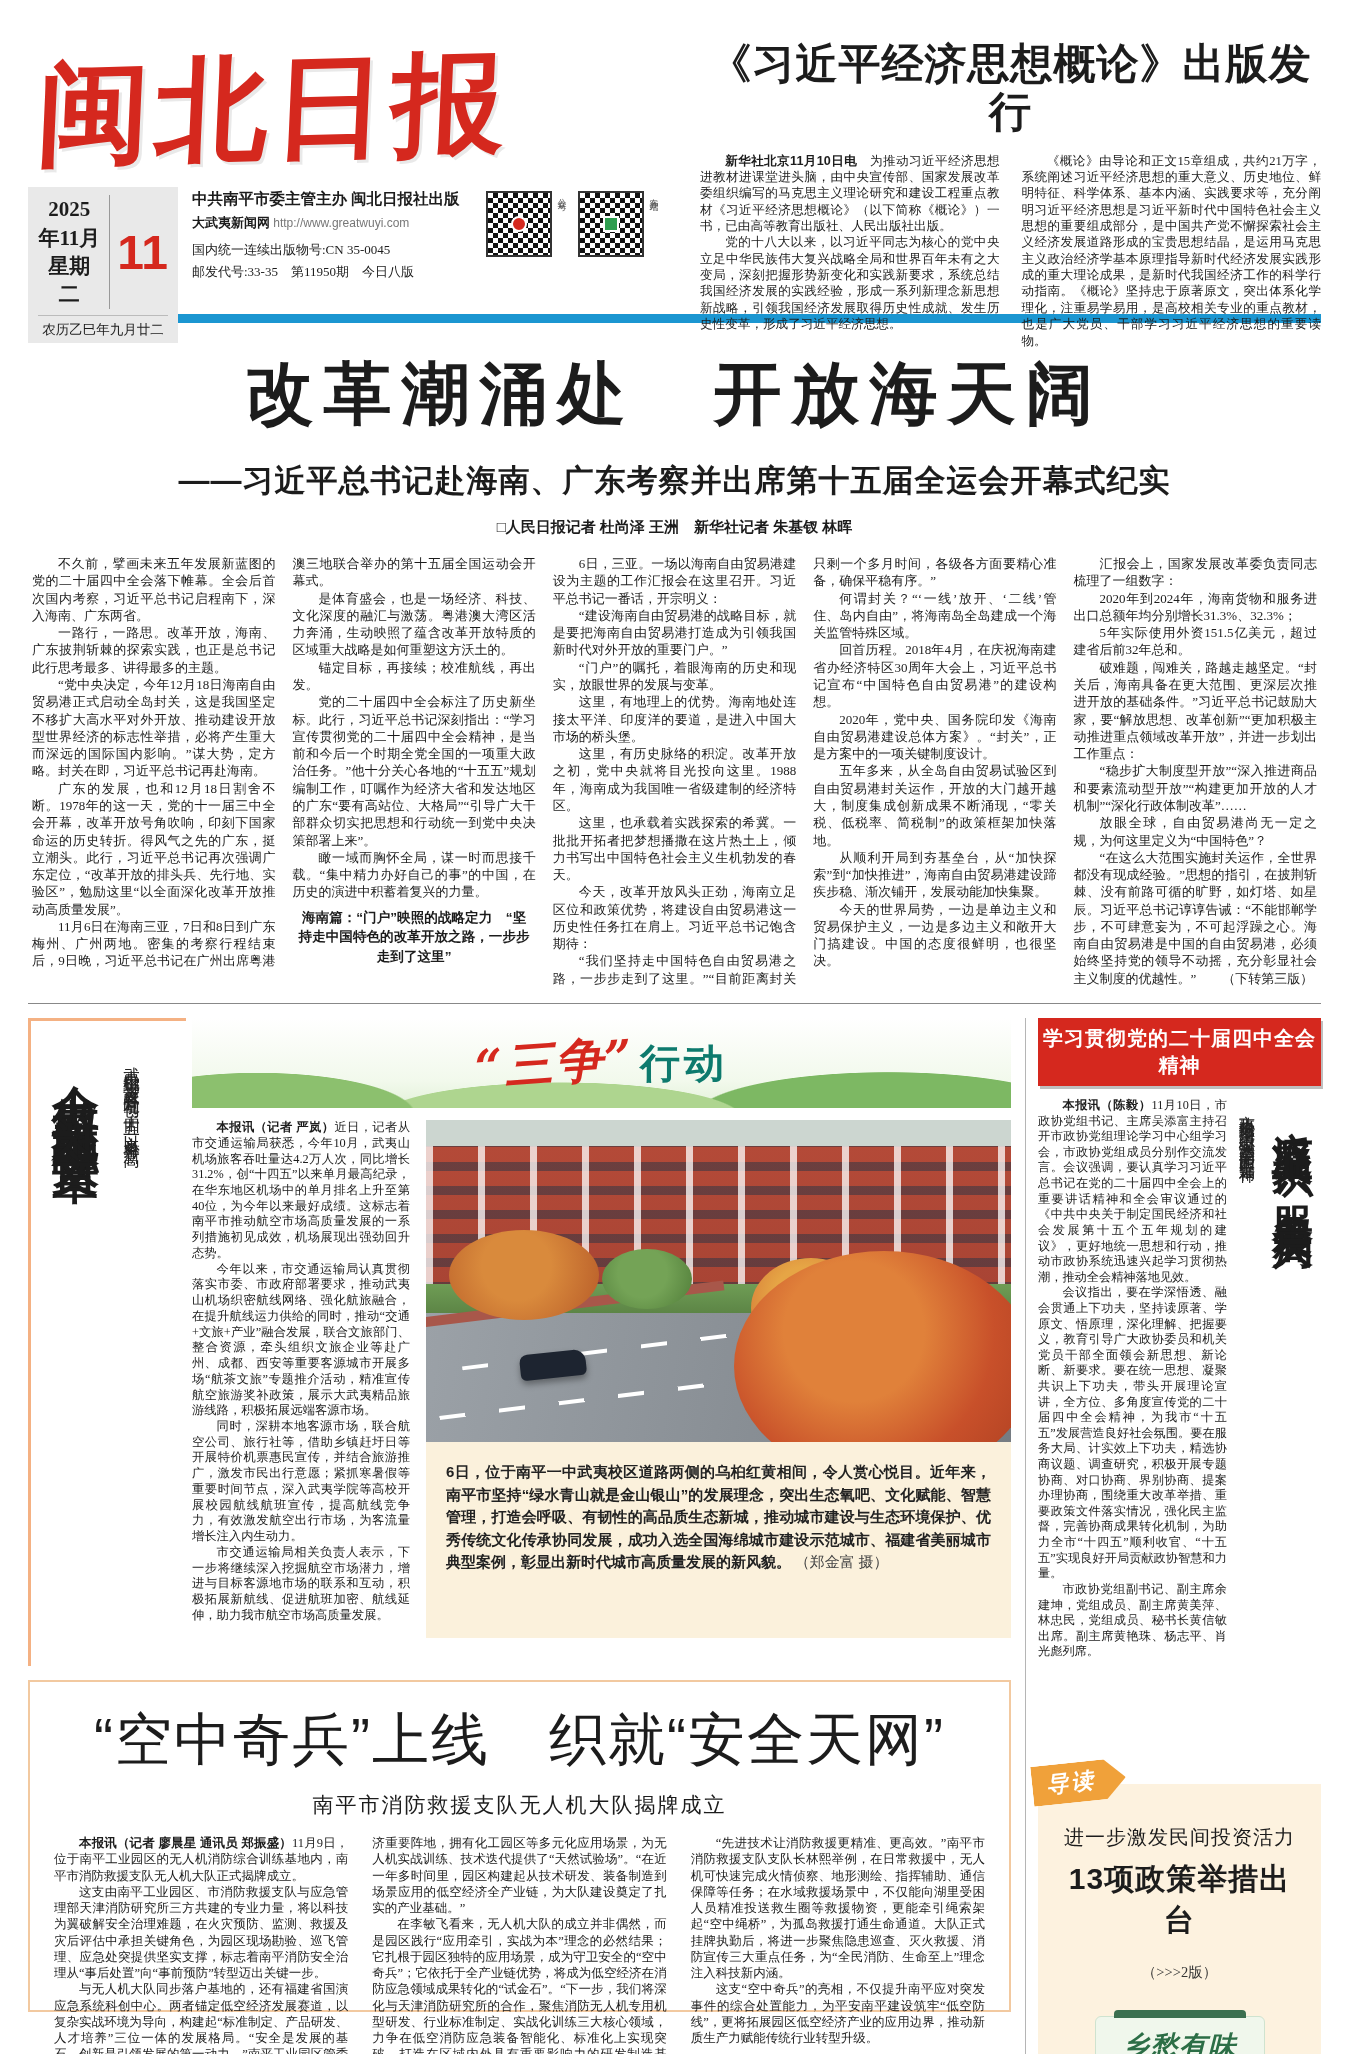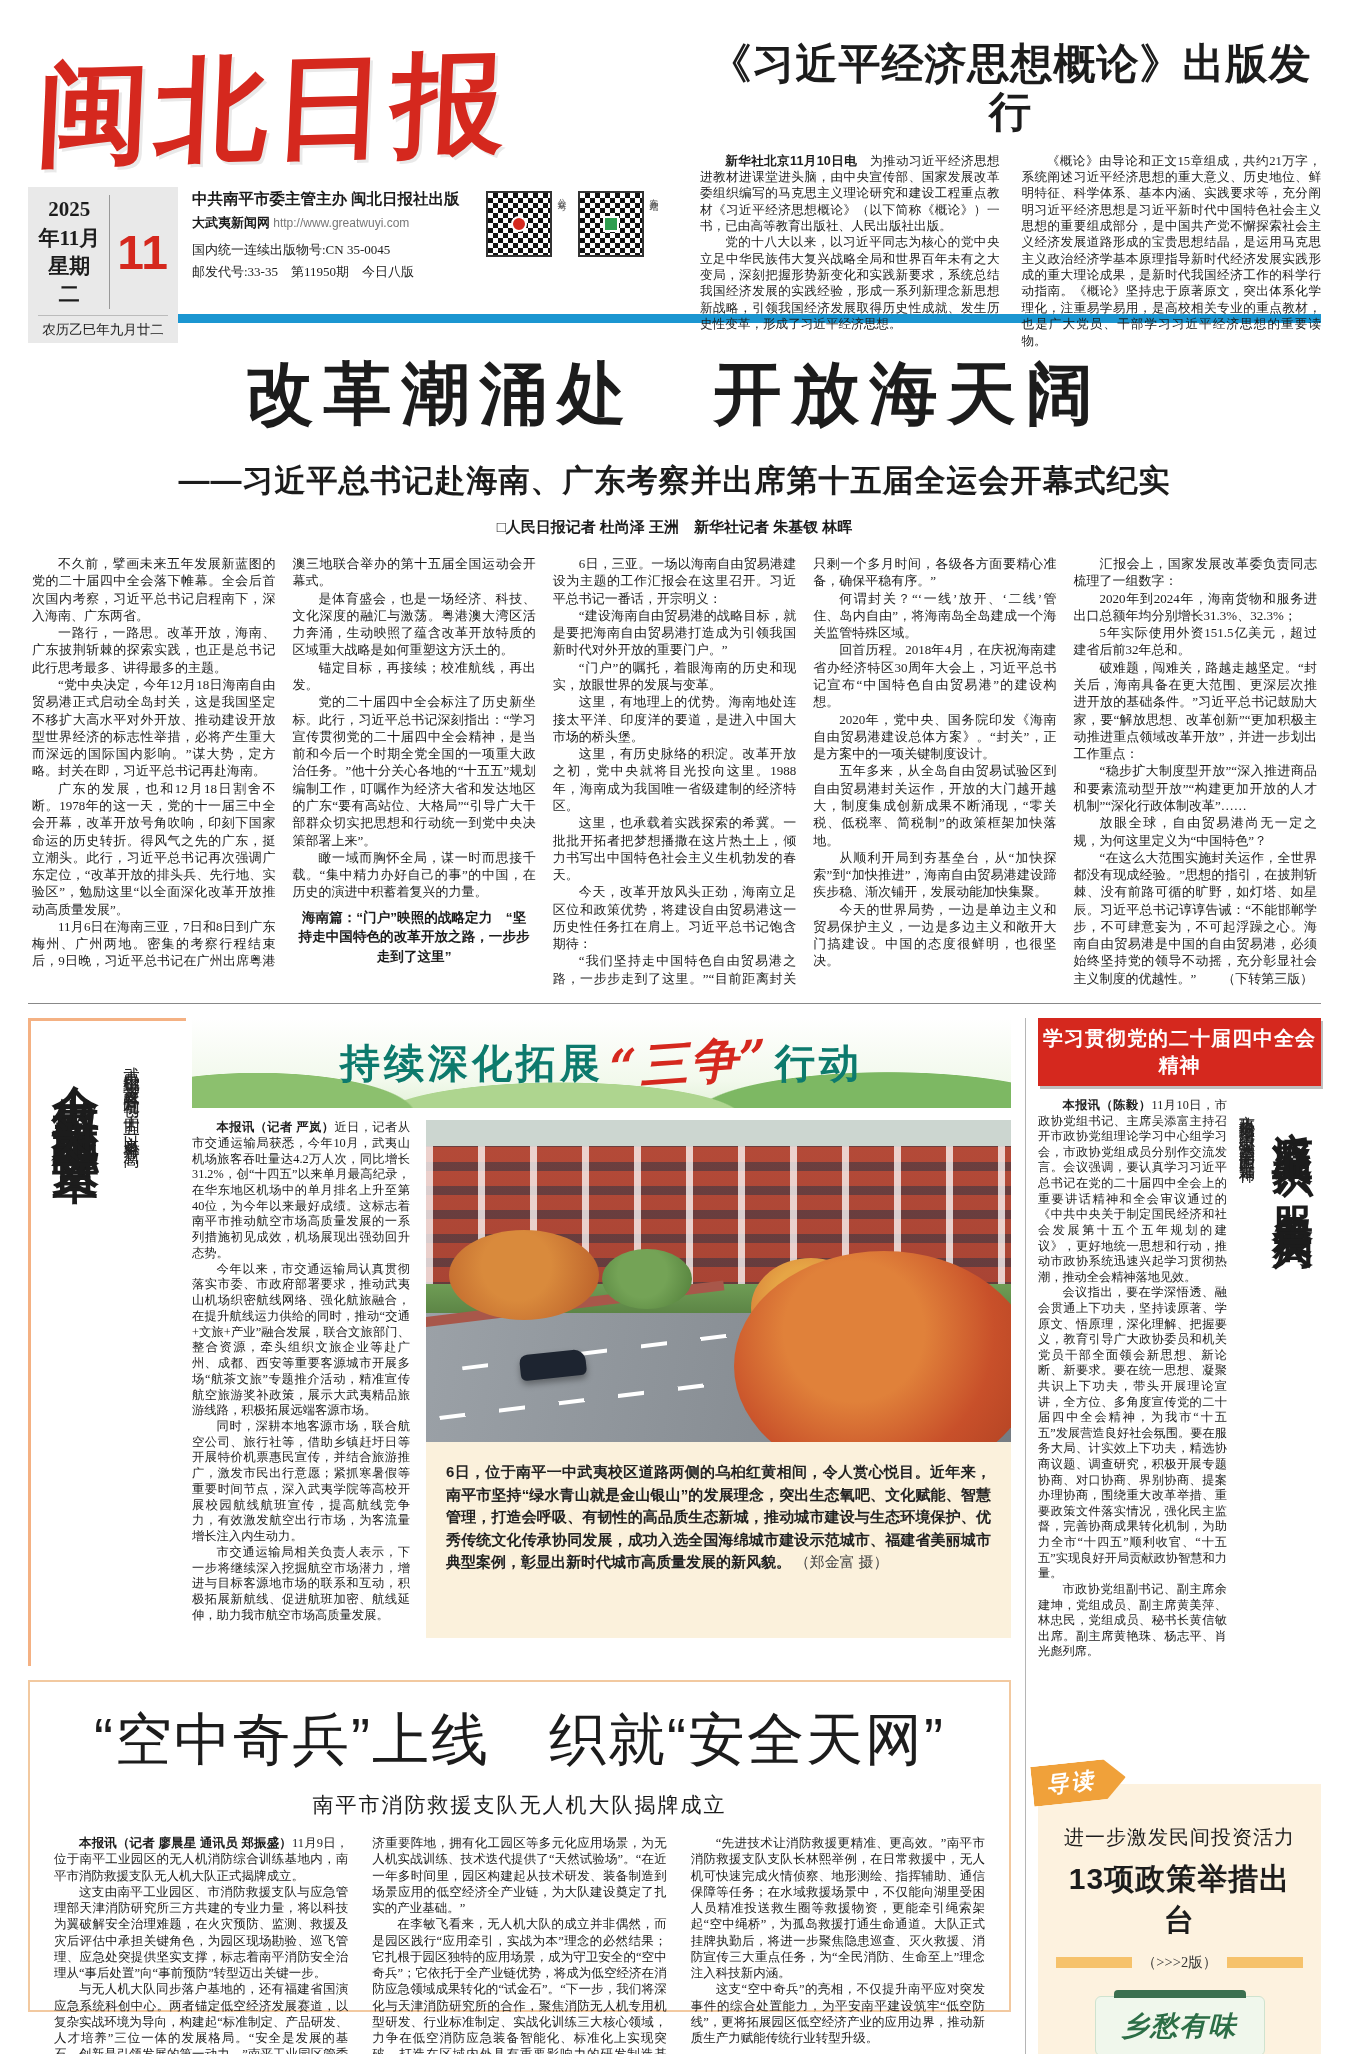--- a/index.html
+++ b/index.html
@@ -153,21 +153,21 @@
     position:absolute; top:-22px; left:-6px; z-index:2;
     background:#f0a13a; color:#fff; font-size:22px; font-weight:900; font-style:italic;
     font-family:"Liberation Sans","DejaVu Sans",sans-serif; letter-spacing:3px;
     padding:5px 30px 5px 14px; transform:rotate(-6deg);
     clip-path:polygon(0 0, 78% 0, 100% 50%, 78% 100%, 0 100%);
   }
   .daodu-box { background:#fdf2df; padding:40px 18px 22px; }
   .dd-kicker { text-align:center; font-size:20px; letter-spacing:1px; }
   .dd-title { text-align:center; font-size:30px; font-weight:900; margin-top:8px; letter-spacing:1px;
     font-family:"Liberation Sans","DejaVu Sans",sans-serif; }
-  .dd-ref { display:flex; align-items:center; gap:10px; margin-top:12px; }
+  .dd-ref { display:flex; align-items:center; gap:10px; margin-top:12px;flex-direction:column; }
   .dd-ref .bar { flex:1; height:11px; background:#f6c26b; }
   .dd-ref .pg { font-size:14.5px; color:#333; white-space:nowrap; }
   .xc-logo {
     width:170px; height:60px; margin:24px auto 0; background:#f0f7ec; border:1px solid #cfe3cf; border-radius:6px;
     display:flex; align-items:center; justify-content:center; position:relative;
   }
   .xc-logo::before { content:""; position:absolute; top:-7px; left:18px; right:18px; height:8px;
     background:#3c7050; border-radius:4px 4px 0 0; }
   .xc-text { color:#2c6e46; font-size:27px; font-weight:900; font-style:italic; letter-spacing:2px;
     font-family:"DejaVu Serif","Liberation Serif",serif; }
@@ -274,21 +274,20 @@
   <div class="lower">
 
     <div class="lower-left">
       <div class="mid">
         <div class="vert-block">
           <div class="vert-h1">全力做好航旅融合大文章</div>
           <div class="vert-h2">武夷山机场十月旅客吞吐量创“十四五”以来单月新高</div>
         </div>
         <div class="mid-center">
           <div class="sz-banner">
-            <span class="sz-text">持续深化拓展</span>
             <span class="sz-quote">“三争”</span>
             <span class="sz-text">行动</span>
           </div>
           <div class="mid-content">
             <div class="news-text">
 
             <p><b class="lead">本报讯（记者 严岚）</b><span>近日，记者从市交通运输局获悉，今年10月，武夷山机场旅客吞吐量达4.2万人次，同比增长31.2%，创“十四五”以来单月最高纪录，在华东地区机场中的单月排名上升至第40位，为今年以来最好成绩。这标志着南平市推动航空市场高质量发展的一系列措施初见成效，机场展现出强劲回升态势。</span></p>
                 <p><b class="lead"></b><span>今年以来，市交通运输局认真贯彻落实市委、市政府部署要求，推动武夷山机场织密航线网络、强化航旅融合，在提升航线运力供给的同时，推动“交通+文旅+产业”融合发展，联合文旅部门、整合资源，牵头组织文旅企业等赴广州、成都、西安等重要客源城市开展多场“航茶文旅”专题推介活动，精准宣传航空旅游奖补政策，展示大武夷精品旅游线路，积极拓展远端客源市场。</span></p>
                 <p><b class="lead"></b><span>同时，深耕本地客源市场，联合航空公司、旅行社等，借助乡镇赶圩日等开展特价机票惠民宣传，并结合旅游推广，激发市民出行意愿；紧抓寒暑假等重要时间节点，深入武夷学院等高校开展校园航线航班宣传，提高航线竞争力，有效激发航空出行市场，为客流量增长注入内生动力。</span></p>
                 <p><b class="lead"></b><span>市交通运输局相关负责人表示，下一步将继续深入挖掘航空市场潜力，增进与目标客源地市场的联系和互动，积极拓展新航线、促进航班加密、航线延伸，助力我市航空市场高质量发展。</span></p>

